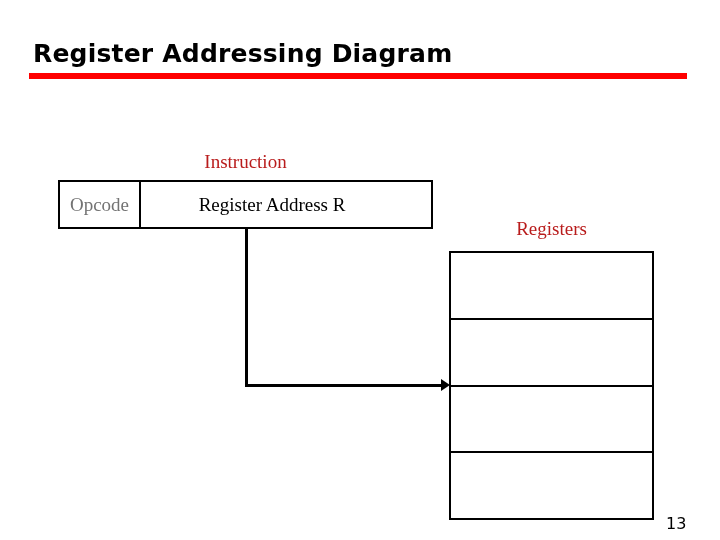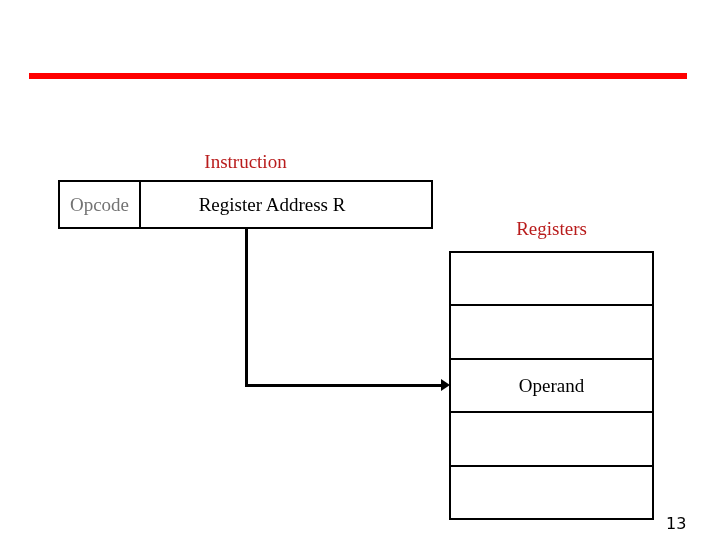--- a/index.html
+++ b/index.html
@@ -169,38 +169,38 @@
     font-size: 16px;
     color: #000000;
     line-height: 1.0;
   }
 </style>
 </head>
 <body>
 
 <div id="slide">
 
+  <div class="slide-title">Register Addressing Diagram</div>
   <div class="title-rule"></div>
 
   <div class="label instruction-label">Instruction</div>
 
   <div class="instruction-box">
     <div class="cell-opcode">Opcode</div>
     <div class="cell-address">Register Address R</div>
   </div>
 
   <div class="conn-vert"></div>
   <div class="conn-horiz"></div>
   <div class="conn-arrowhead"></div>
 
   <div class="label registers-label">Registers</div>
 
   <div class="register-stack">
     <div class="register-cell"></div>
     <div class="register-cell"></div>
-    <div class="register-cell">Operand</div>
     <div class="register-cell"></div>
     <div class="register-cell"></div>
   </div>
 
   <div class="page-number">13</div>
 
 </div>
 
 </body></html>

